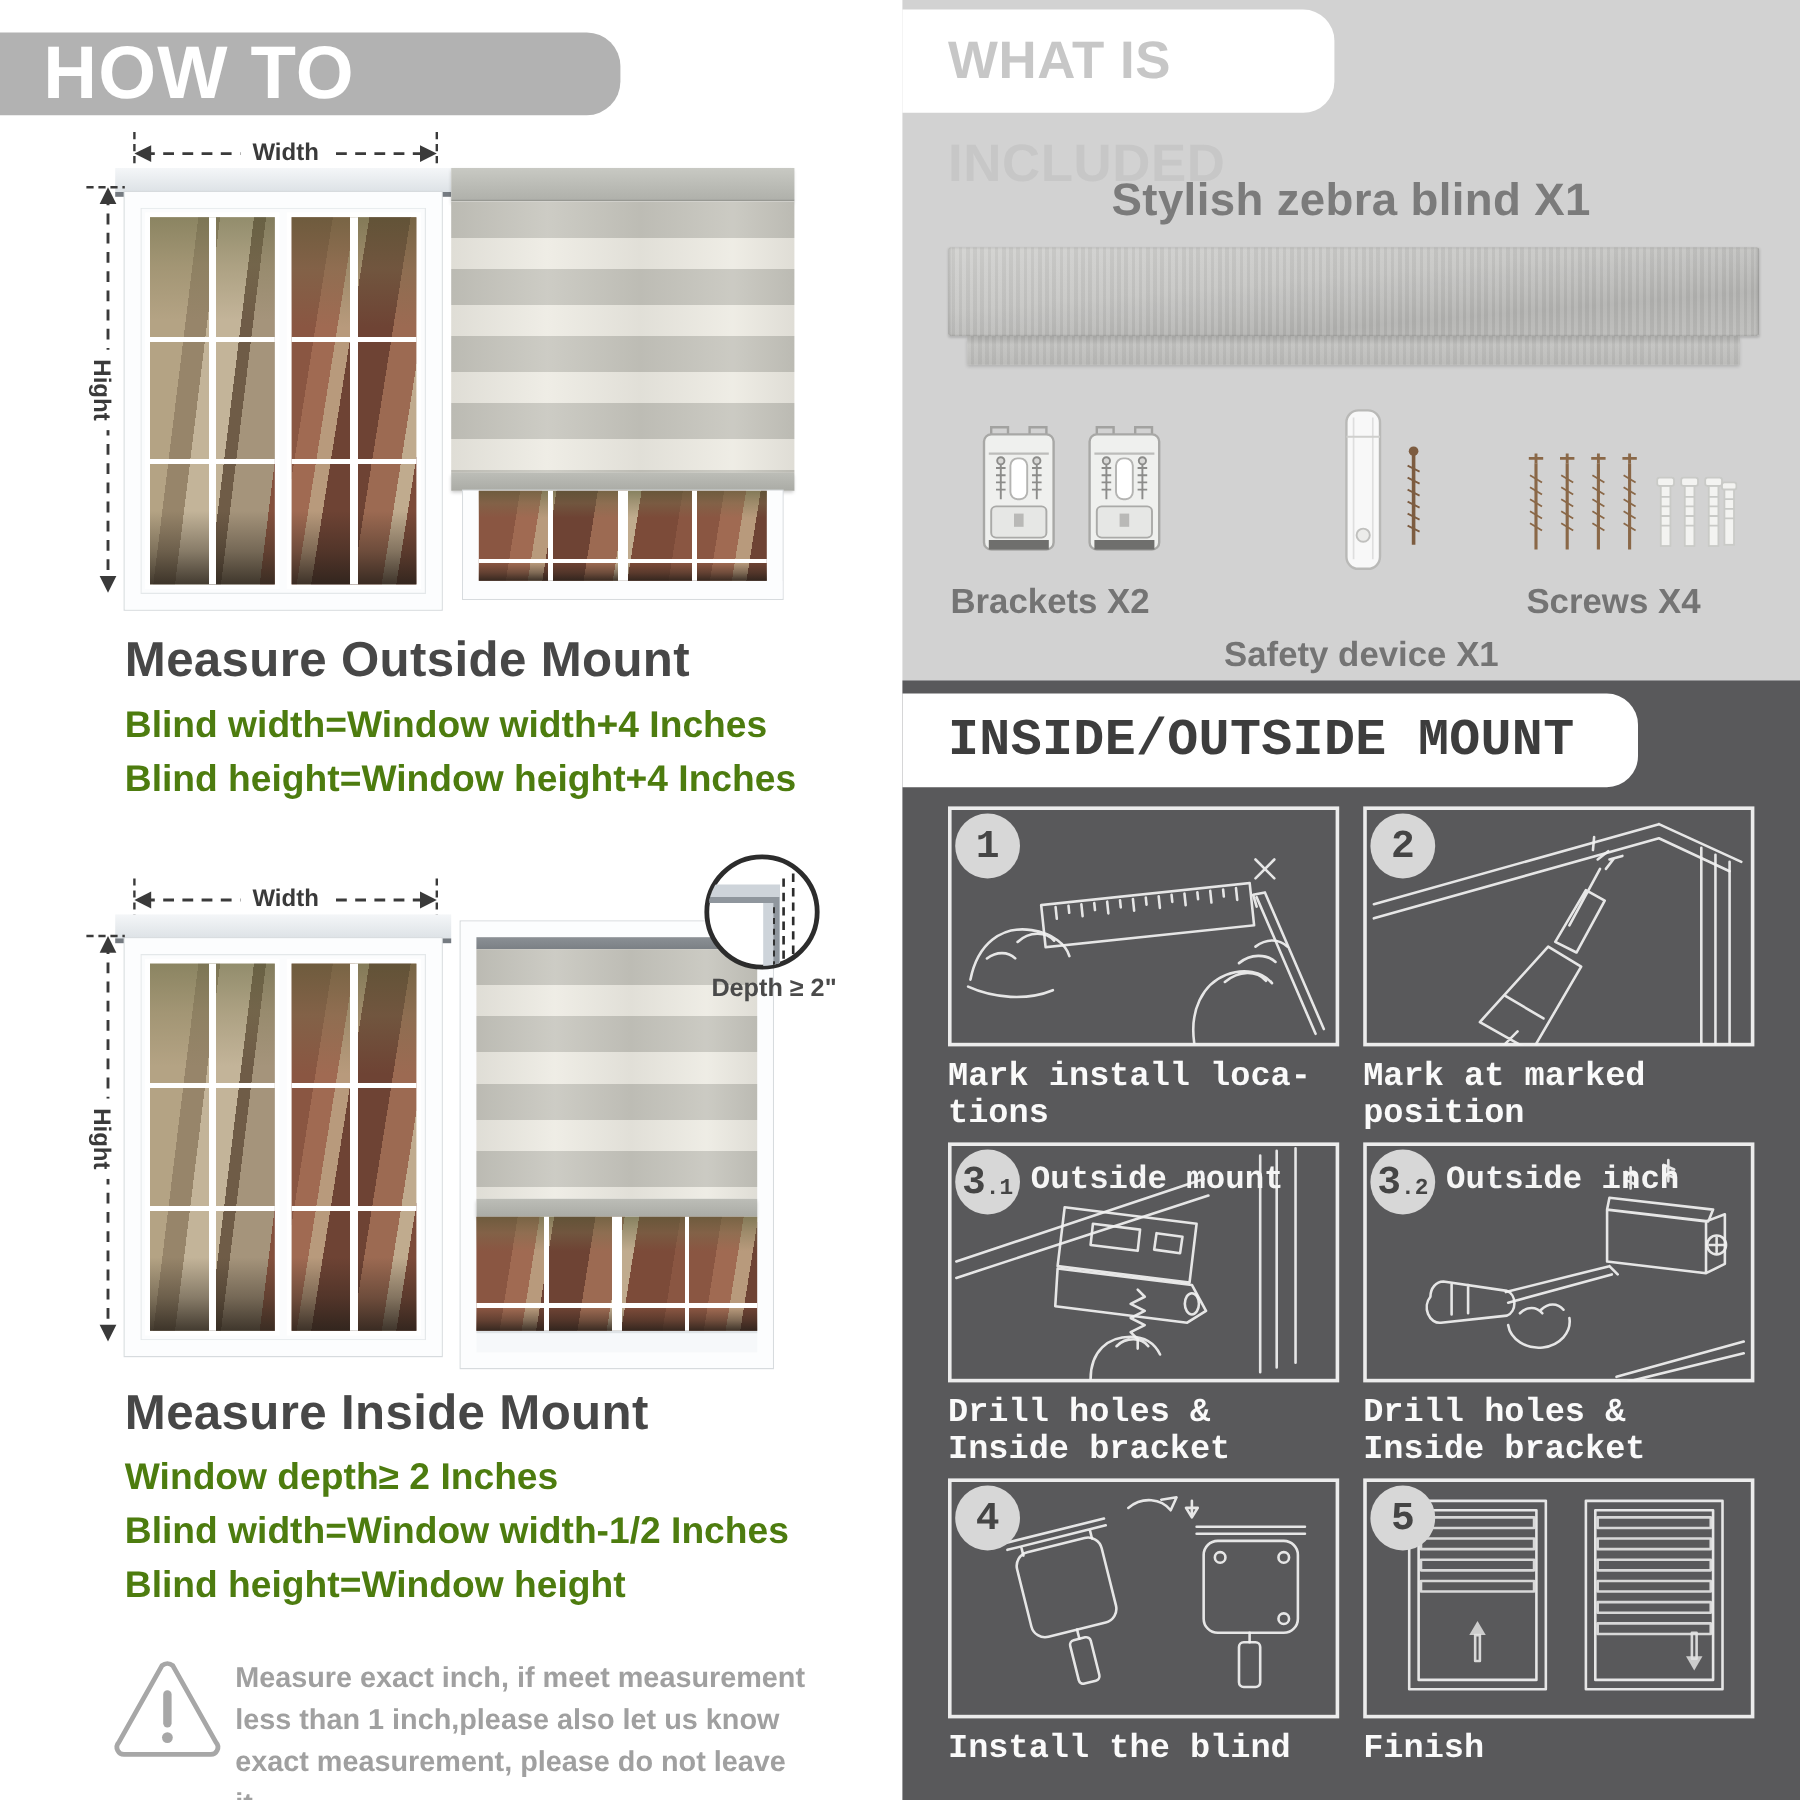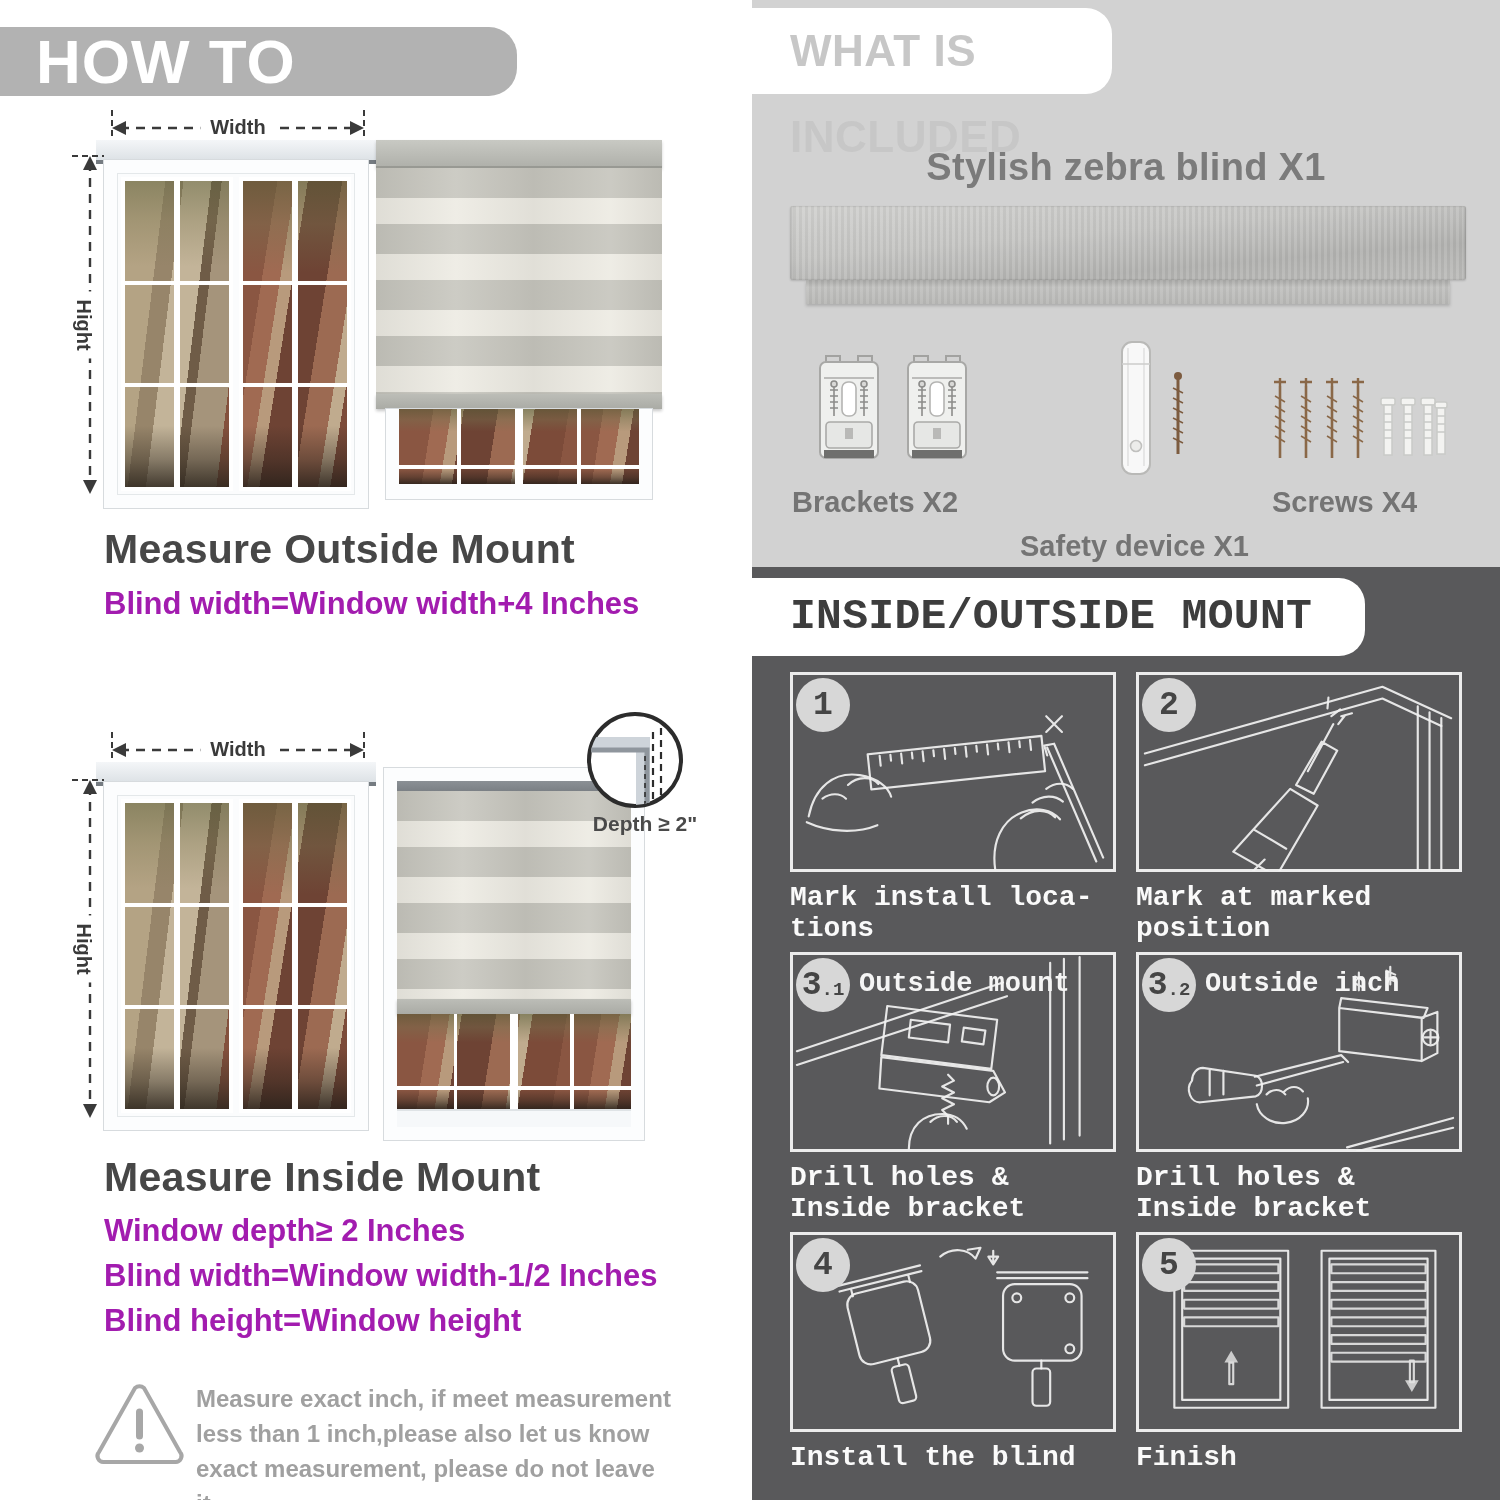--- a/index.html
+++ b/index.html
@@ -64,21 +64,21 @@
 
   .blind2{position:absolute;left:384px;top:768px;width:260px;height:372px;
           border:13px solid #fcfdfe;box-sizing:border-box;box-shadow:0 0 0 1px #d7dbde;background:#fff;
           display:flex;flex-direction:column;}
   .blind2 .shade-top{height:10px;background:linear-gradient(#8b9095,#7b8085);}
   .blind2 .zfabric{height:208px;}
   .blind2 .glass2{position:relative;flex:1;}
   .blind2 .sill{height:16px;background:#f6f8fa;border-top:2px solid #dfe3e6;}
 
   .measure-title{position:absolute;left:104px;font-size:41px;font-weight:bold;color:#474747;letter-spacing:.3px;}
-  .measure-line{position:absolute;left:104px;font-size:31px;font-weight:bold;color:#a21caf;}
+  .measure-line{position:absolute;left:104px;font-size:31px;font-weight:bold;color:#4d7c0f;}
 
   .magnifier{position:absolute;left:585px;top:710px;width:100px;height:100px;}
   .depth-label{position:absolute;left:580px;top:812px;width:130px;text-align:center;
                font-size:21px;font-weight:bold;color:#4a4a4a;}
 
   .warn-icon{position:absolute;left:92px;top:1380px;width:95px;height:90px;}
   .warn-text{position:absolute;left:196px;top:1381px;width:478px;font-size:24px;font-weight:bold;
              color:#a0a0a0;line-height:35px;}
 
   
@@ -161,20 +161,21 @@
     <div class="cassette"></div>
     <div class="zfabric"></div>
     <div class="zrail"></div>
     <div class="win-bottom">
       <div class="photo photo-brick grid4"></div>
     </div>
   </div>
 
   <div class="measure-title" style="top:526px;">Measure Outside Mount</div>
   <div class="measure-line" style="top:586px;">Blind width=Window width+4 Inches</div>
+  <div class="measure-line" style="top:631px;">Blind height=Window height+4 Inches</div>
 
   <div class="harrow" style="left:108px;top:730px;">
     <svg viewBox="0 0 260 36">
       <line x1="4" y1="2" x2="4" y2="34" stroke="#3a3a3a" stroke-width="2" stroke-dasharray="6 4"></line>
       <line x1="256" y1="2" x2="256" y2="34" stroke="#3a3a3a" stroke-width="2" stroke-dasharray="6 4"></line>
       <line x1="12" y1="20" x2="248" y2="20" stroke="#3a3a3a" stroke-width="2.4" stroke-dasharray="9 7"></line>
       <polygon points="4,20 18,13 18,27" fill="#3a3a3a"></polygon>
       <polygon points="256,20 242,13 242,27" fill="#3a3a3a"></polygon>
     </svg>
     <div class="dim-label">Width</div>

